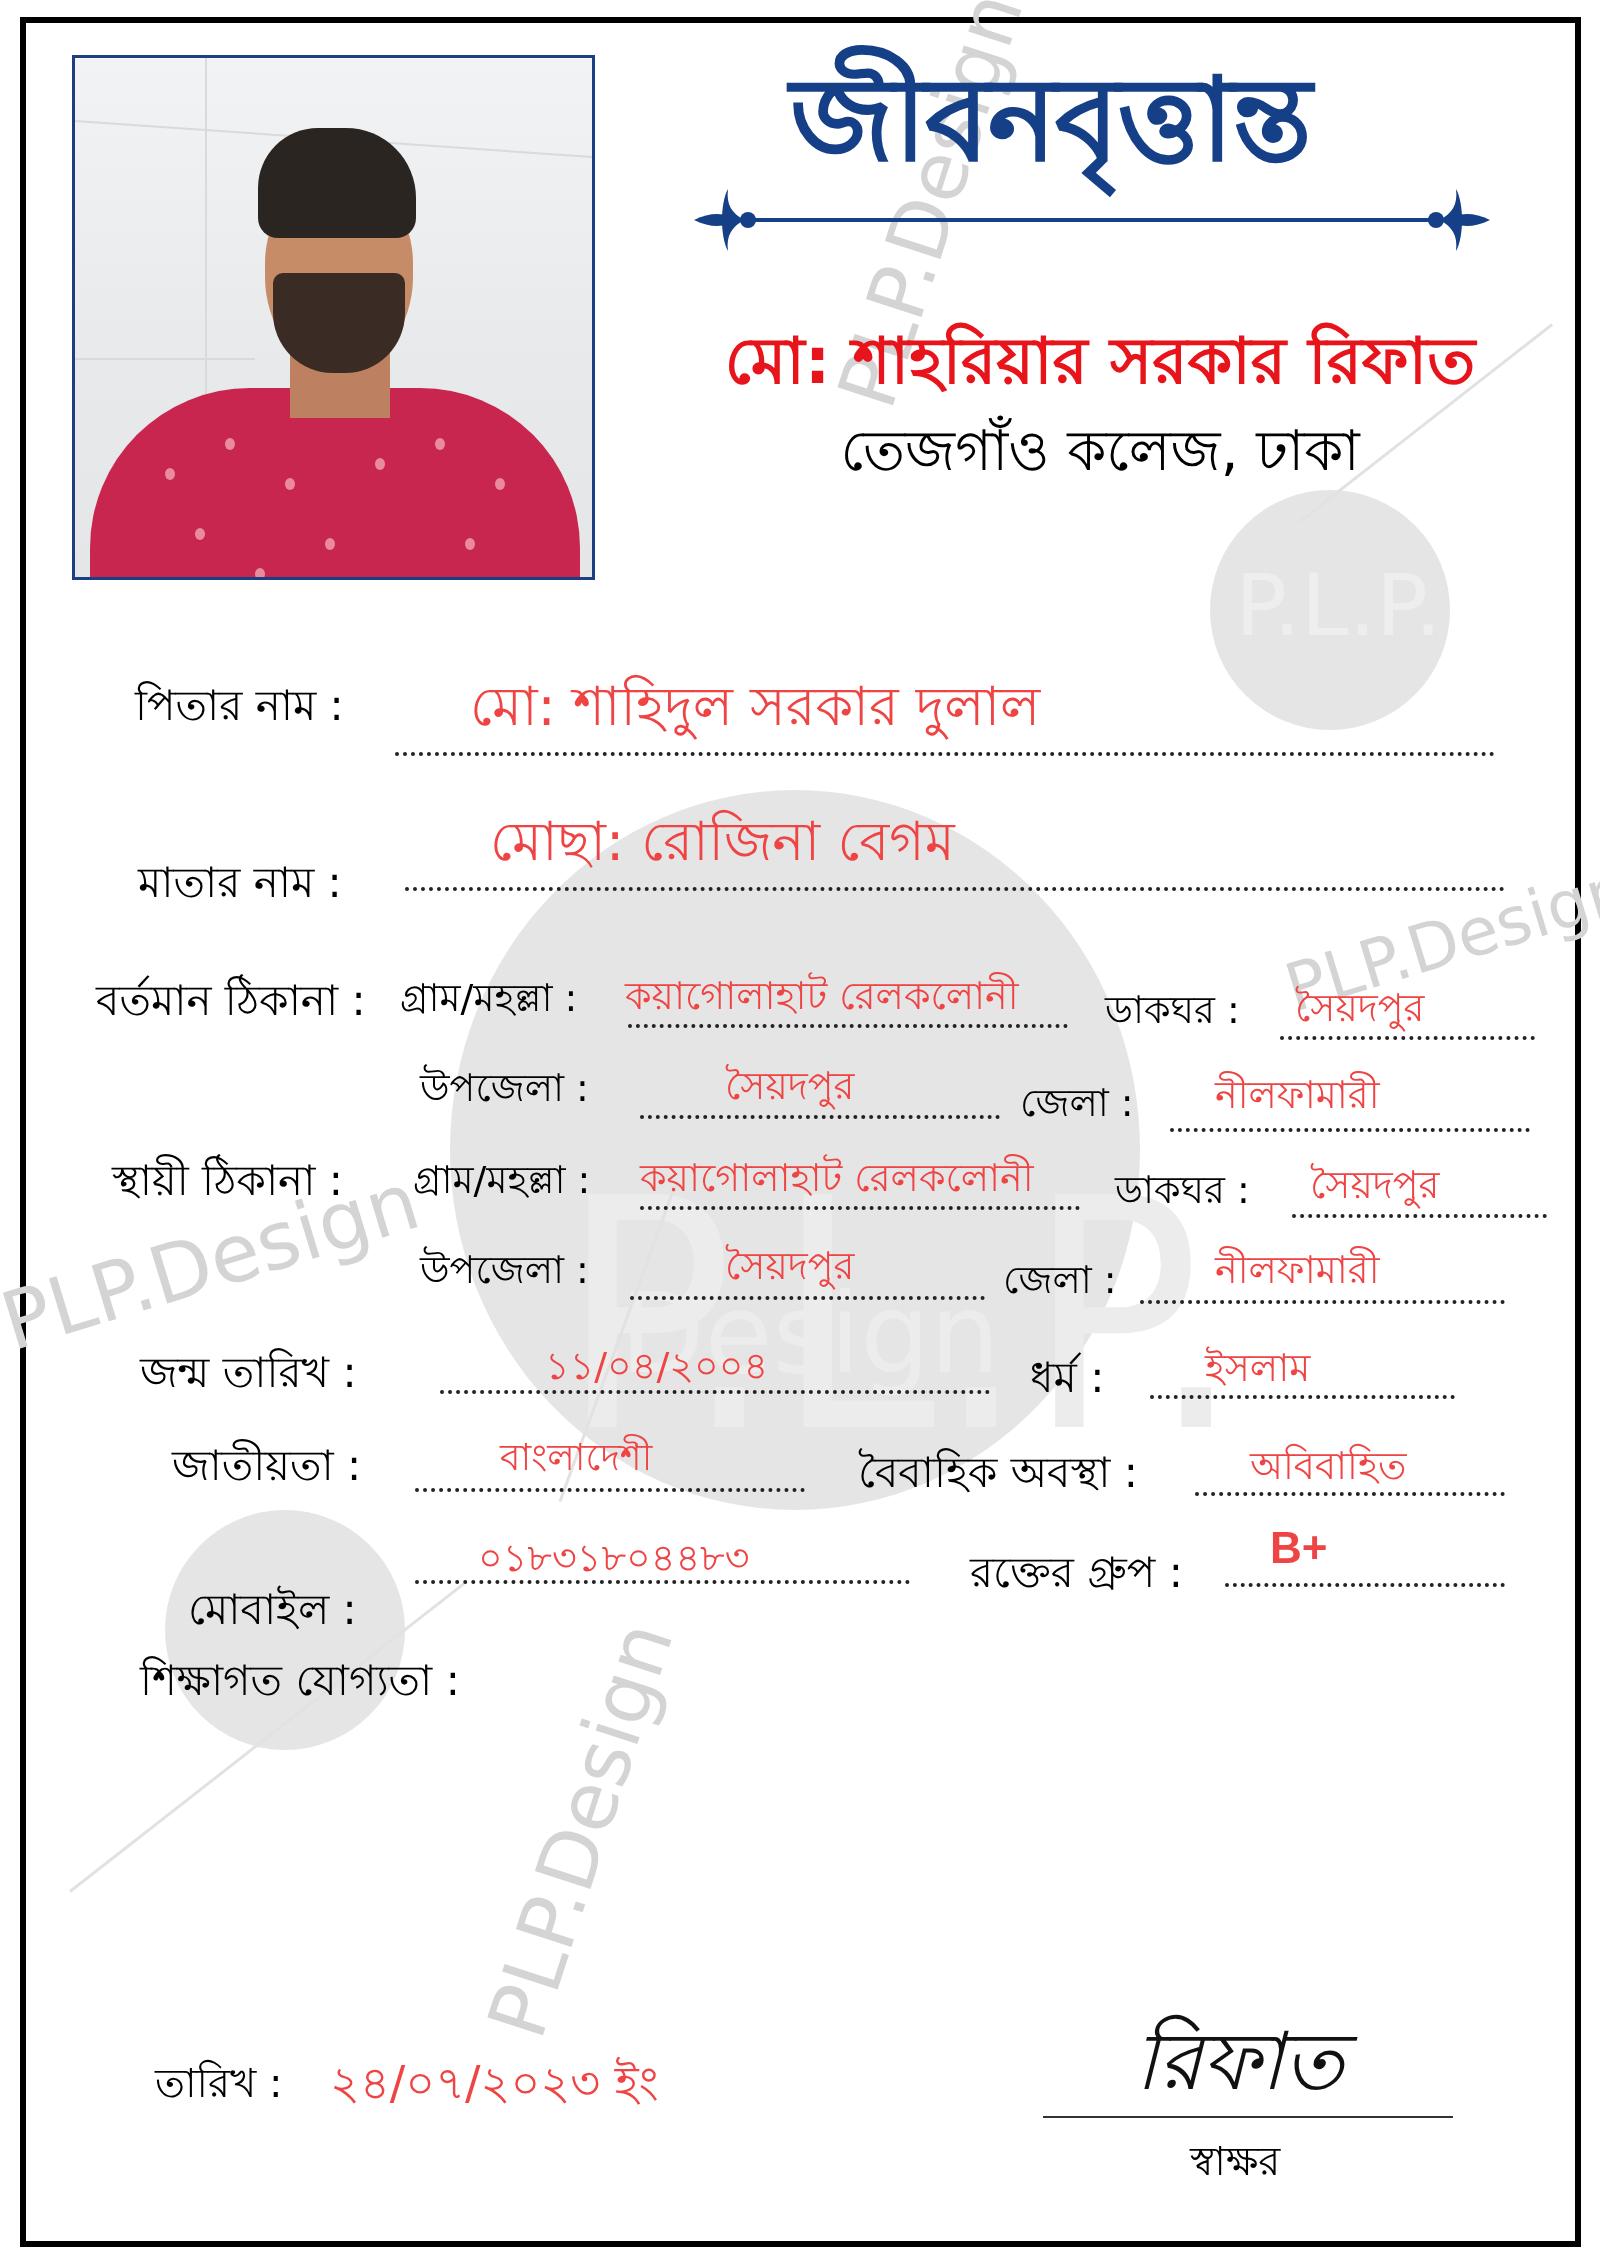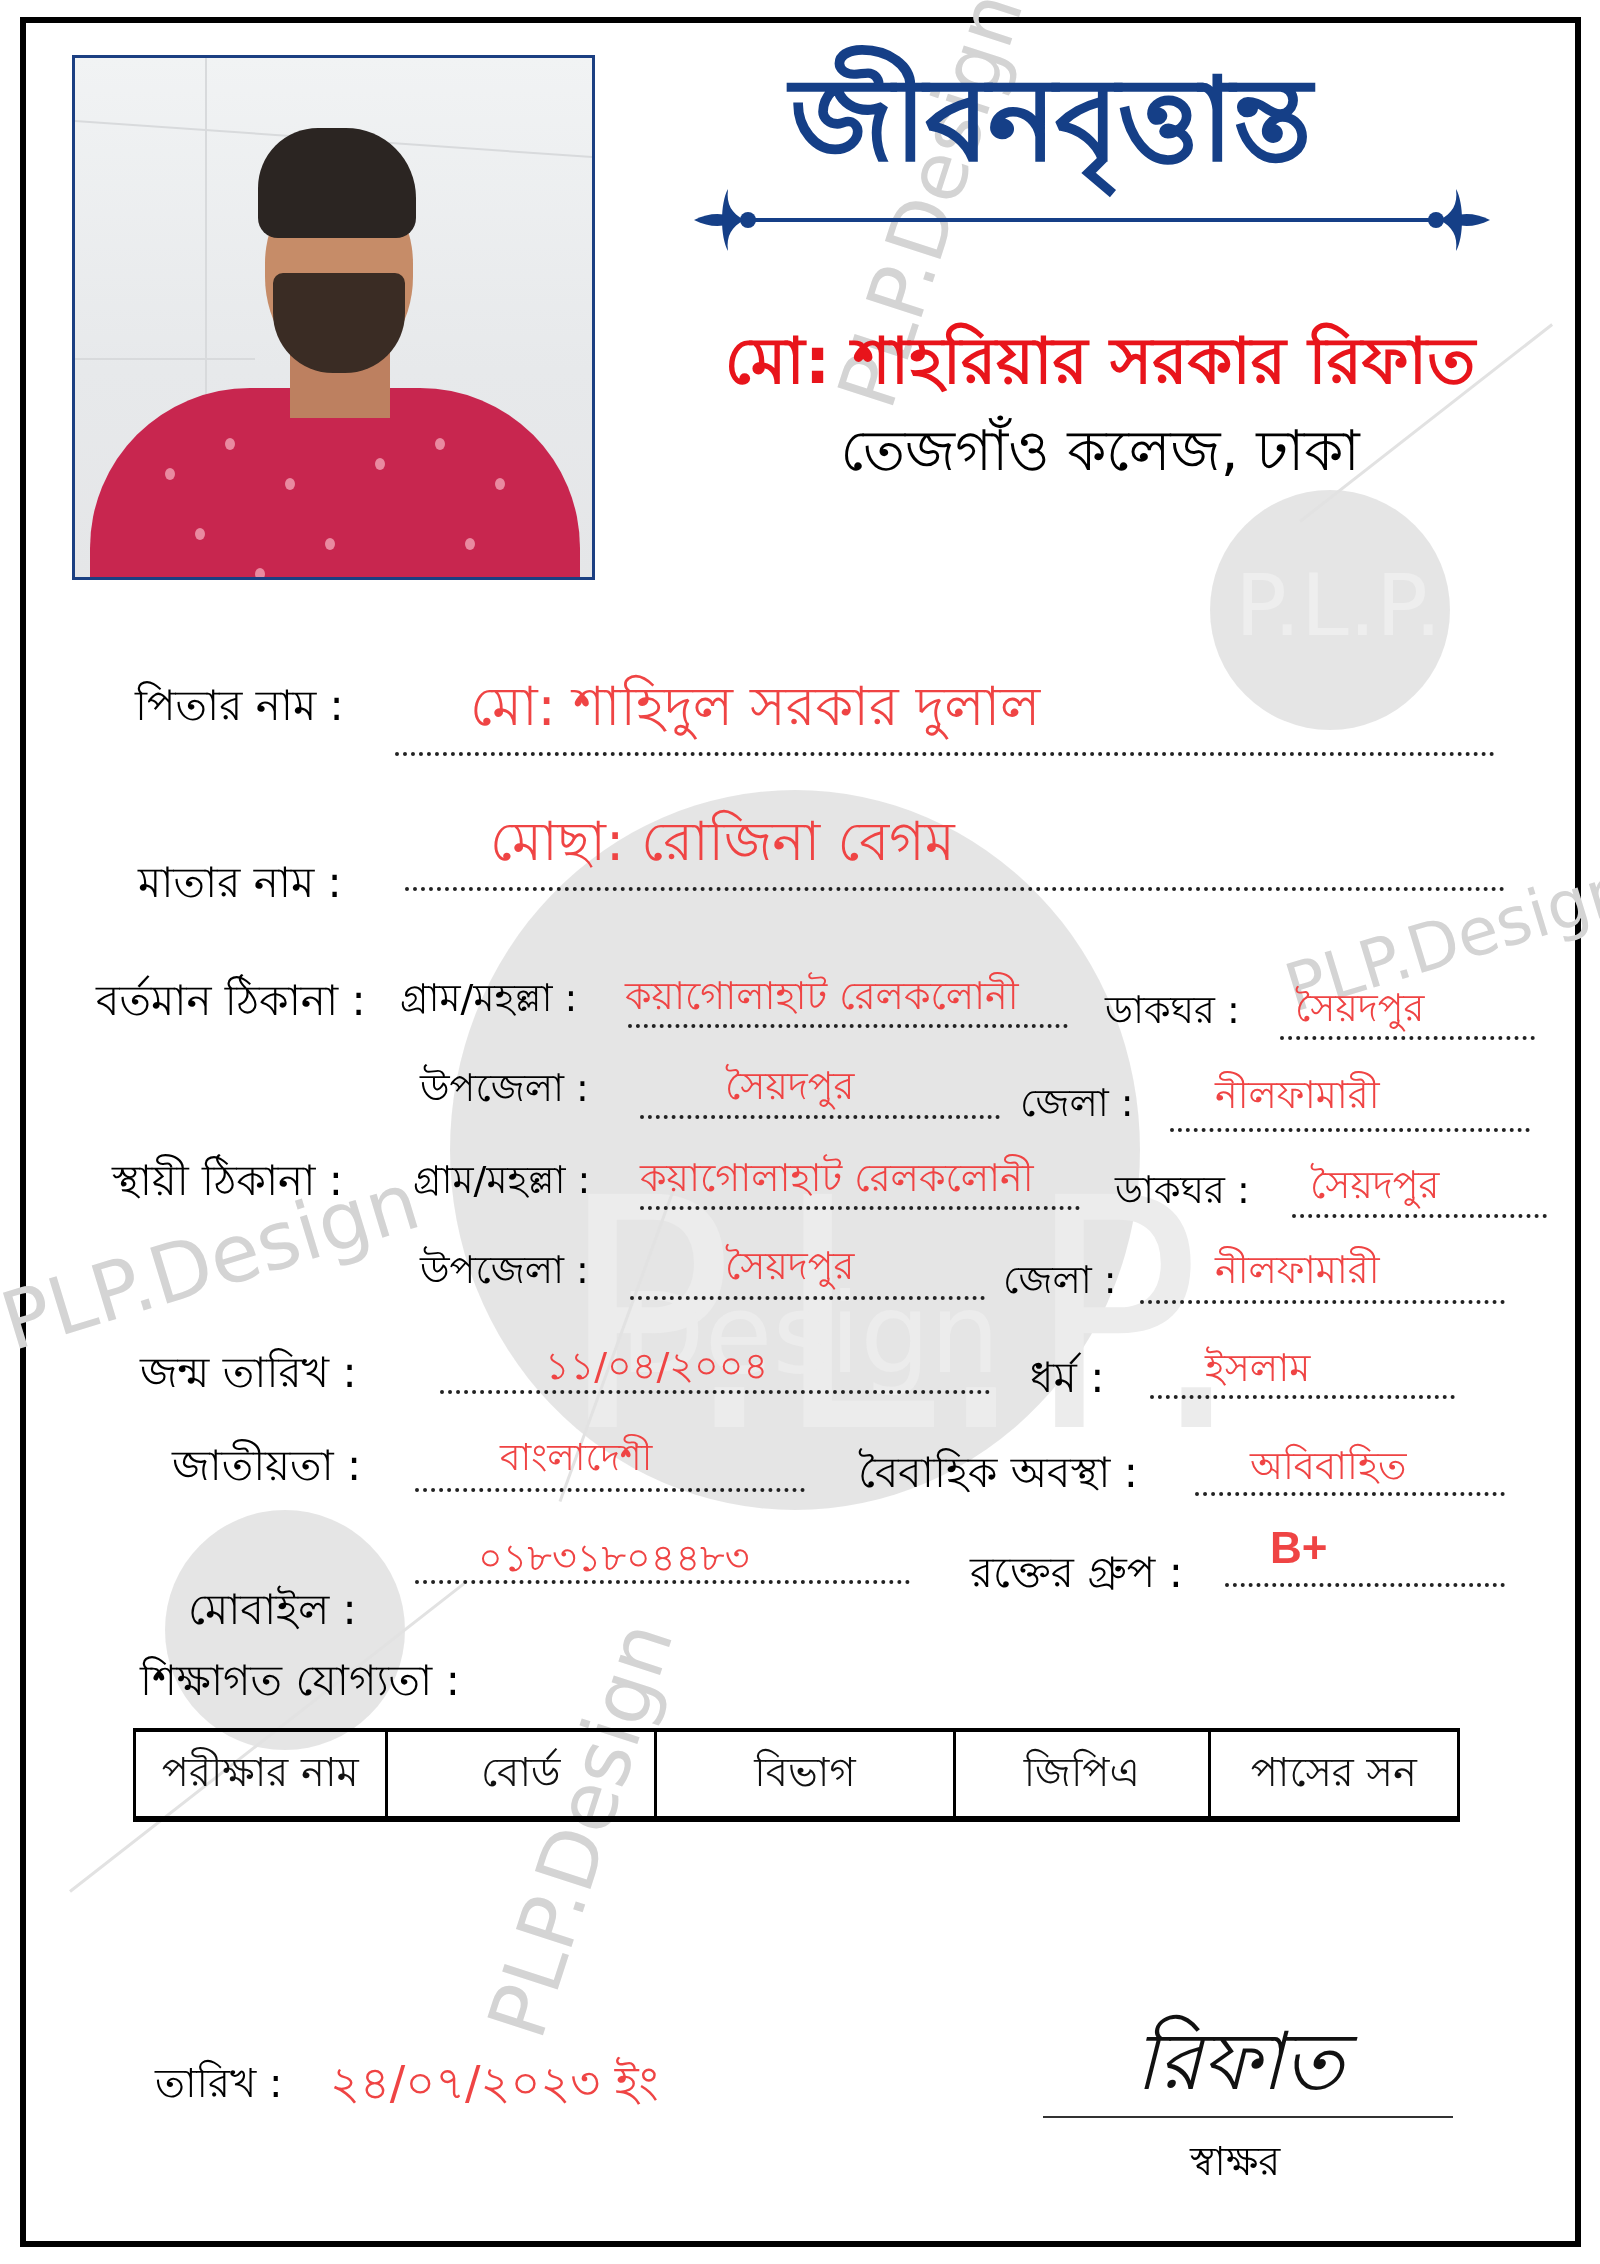--- a/index.html
+++ b/index.html
@@ -173,27 +173,20 @@
 <div class="abs lbl" style="left:140px;top:1648px;">শিক্ষাগত যোগ্যতা :</div>
 <table class="edu-table">
   <colgroup>
     <col style="width:252px">
       <col style="width:270px">
       <col style="width:300px">
       <col style="width:255px">
       <col style="width:250px">
   </colgroup>
   <tbody>
-      <tr class="head">
-    <th>পরীক্ষার নাম</th>
-    <th>বোর্ড</th>
-    <th>বিভাগ</th>
-    <th>জিপিএ</th>
-    <th>পাসের সন</th>
-  </tr>
 </tbody>
   </table>
 
 <div class="abs lbl" style="left:155px;top:2052px;font-size:40px;">তারিখ :</div>
 <div class="abs val" style="left:330px;top:2048px;font-size:46px;">২৪/০৭/২০২৩ ইং</div>
 <div class="abs" style="left:1135px;top:2000px;font-size:80px;font-family:'DejaVu Serif',serif;font-style:italic;">রিফাত</div>
 <div class="sig-line"></div>
 <div class="abs lbl" style="left:1190px;top:2130px;font-size:40px;">স্বাক্ষর</div>
 
 </body></html>

